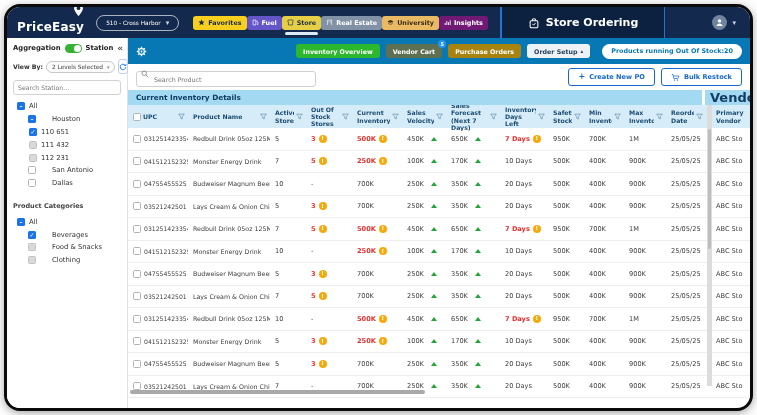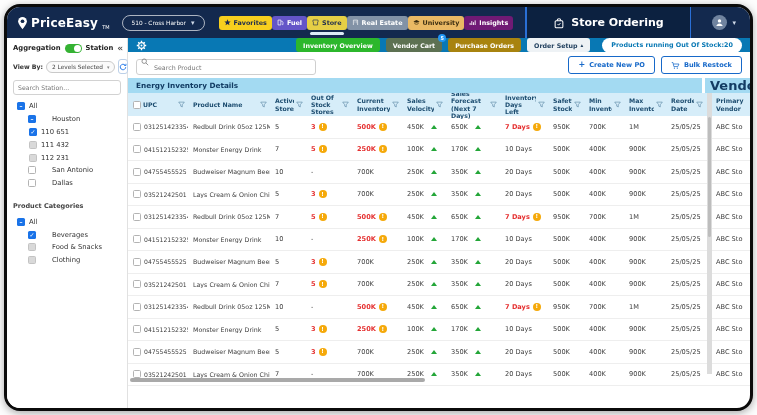--- a/index.html
+++ b/index.html
@@ -2,21 +2,21 @@
 <html><head>
 <meta charset="utf-8">
 <style>
   html,body{margin:0;padding:0;background:#fdfdfd;width:757px;height:415px;
     font-family:"DejaVu Sans","Liberation Sans",sans-serif;overflow:hidden;}
   .window{position:absolute;left:4px;top:4px;width:749px;height:407px;box-sizing:border-box;
     border:3px solid #0b0b0b;border-radius:16px;background:#fff;overflow:hidden;
     box-shadow:0 2px 8px rgba(0,0,0,.35);}
   
   .app-header{height:31px;background:#13294e;display:flex;align-items:center;padding:0 10px;position:relative;}
-  .logo{display:flex;align-items:flex-end;gap:3px;}
+  .logo{display:flex;align-items:flex-end;gap:3px;flex-direction:column;}
   .logo-text{color:#fff;font-weight:bold;font-size:12px;letter-spacing:.2px;}
   .logo-tm{color:#fff;font-size:5px;vertical-align:super;margin-left:1px;}
   .station-pill{margin-left:12px;border:1px solid rgba(255,255,255,.65);border-radius:10px;
     color:#fff;font-size:5.8px;padding:3px 9px;display:flex;align-items:center;gap:5px;white-space:nowrap;}
   .nav{display:flex;margin-left:14px;}
   .nav-btn{display:flex;align-items:center;gap:3px;font-size:6.4px;font-weight:bold;
     padding:3px 5px;border-radius:3px;position:relative;white-space:nowrap;cursor:pointer;}
   .nav-btn.active::after{content:"";position:absolute;left:3px;right:3px;bottom:-5px;height:2.5px;
     background:#dcebf7;border-radius:2px;}
   .module-panel{height:100%;display:flex;align-items:center;gap:6px;padding:0 26px;margin-left:12px;
@@ -49,21 +49,21 @@
   .titem.lvl1{margin-left:15px;gap:16px;}
   .titem.lvl2{margin-left:16px;}
   .cb{width:8px;height:8px;border-radius:1.5px;display:inline-flex;align-items:center;justify-content:center;
     font-size:6px;line-height:1;flex:none;box-sizing:border-box;cursor:pointer;}
   .cb.indeterminate,.cb.checked{background:#1a73e8;color:#fff;font-weight:bold;}
   .cb.unchecked{background:#fff;border:1px solid #b3b3b3;}
   .cb.gray{background:#d9d9d9;border:1px solid #c3c3c3;}
   .cat-label{margin-top:13px;font-weight:bold;font-size:6.5px;color:#444;}
   
   .main{flex:1;display:flex;flex-direction:column;min-width:0;}
-  .blue-bar{height:14px;background:#0878b4;display:flex;align-items:center;padding:0 8px;gap:6px;}
+  .blue-bar{height:26px;background:#0878b4;display:flex;align-items:center;padding:0 8px;gap:6px;}
   .tb-buttons{margin-left:auto;display:flex;gap:6px;align-items:center;}
   .tb-btn{position:relative;font-size:6.3px;font-weight:bold;padding:3.5px 7px;border-radius:3px;
     display:flex;align-items:center;gap:3px;white-space:nowrap;cursor:pointer;}
   .badge{position:absolute;top:-4px;right:-4px;width:8px;height:8px;border-radius:50%;background:#2196f3;
     color:#fff;font-size:5px;display:flex;align-items:center;justify-content:center;font-weight:bold;}
   .chev{font-size:5.5px;}
   .oos-pill{background:#fff;color:#0878b4;font-weight:bold;font-size:6.4px;padding:3.5px 9px;
     border-radius:10px;margin-left:6px;white-space:nowrap;cursor:pointer;}
   .search-row{height:26px;display:flex;align-items:center;padding:0 8px;gap:6px;background:#fff;}
   .search-wrap{position:relative;width:180px;}
@@ -327,21 +327,21 @@
                   <circle cx="4.6" cy="9.4" r="0.9" fill="#1769c9"></circle>
                   <circle cx="8.4" cy="9.4" r="0.9" fill="#1769c9"></circle>
                 </svg>
             </span>
             <span>Bulk Restock</span>
           </div>
         </div>
       </div>
 
       <div class="section-bars">
-        <div class="section-main">Energy Inventory Details</div>
+        <div class="section-main">Current Inventory Details</div>
         <div class="section-vendor">Vendor</div>
       </div>
 
       <div class="table">
         <div class="thead" id="thead">
             <div class="th cw1">
               <span class="cb unchecked"></span>
               <span class="thl">UPC</span>
               <span class="funnel">
                 <svg width="7" height="7" viewBox="0 0 10 10">

